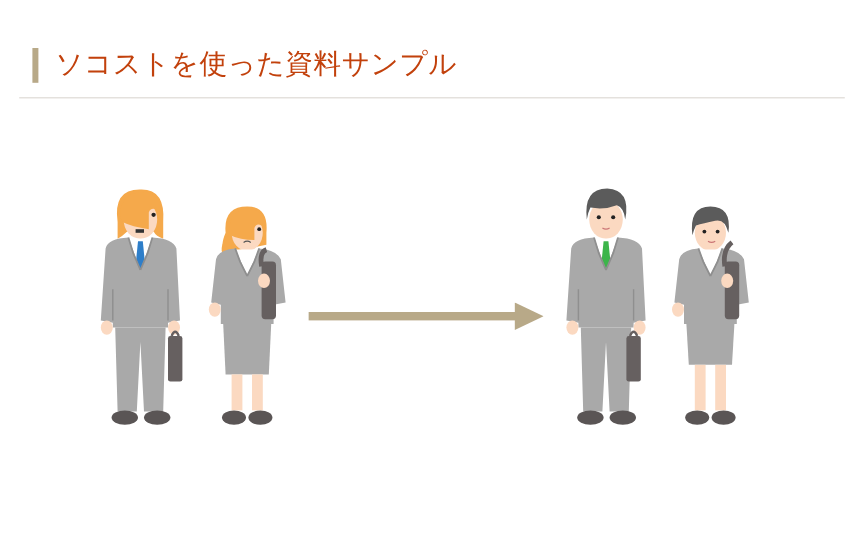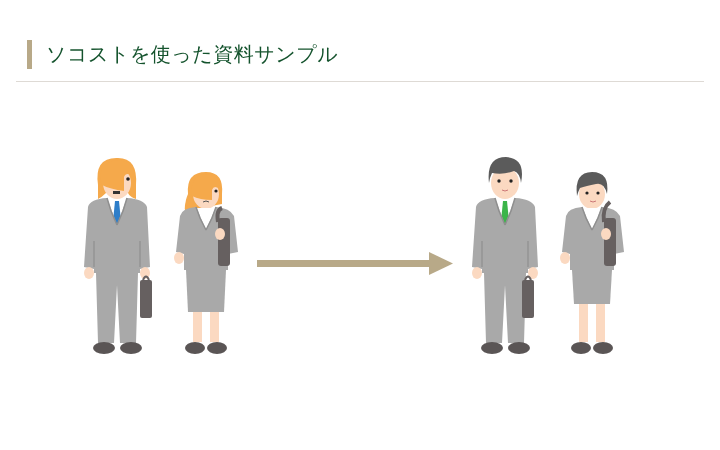--- a/index.html
+++ b/index.html
@@ -1,20 +1,20 @@
 <!DOCTYPE html>
 <html style="--accent: #b8a988;"><head>
 <meta charset="utf-8">
 <style>
   html, body { margin:0; padding:0; background:#ffffff; }
   body { width:720px; height:450px; position:relative; overflow:hidden;
          font-family:"DejaVu Sans","Liberation Sans",sans-serif; }
   .title-bar { position:absolute; left:27px; top:40px; width:5px; height:29px; background:var(--accent); }
   .title { position:absolute; left:46px; top:40px; height:29px; line-height:29px;
-           font-size:20px; color:#14532d; letter-spacing:0.5px; white-space:nowrap;text-align:center; }
+           font-size:23px; color:#c2410c; letter-spacing:0.5px; white-space:nowrap;text-align:center; }
   .divider { position:absolute; left:16px; top:81px; width:688px; height:1px; background:#dedad5; }
   .fig { position:absolute; }
   .arrow { position:absolute; left:257px; top:252px; }
 </style>
 </head>
 <body>
 
 <div>
   <div class="title-bar"></div>
   <div class="title">ソコストを使った資料サンプル</div>

